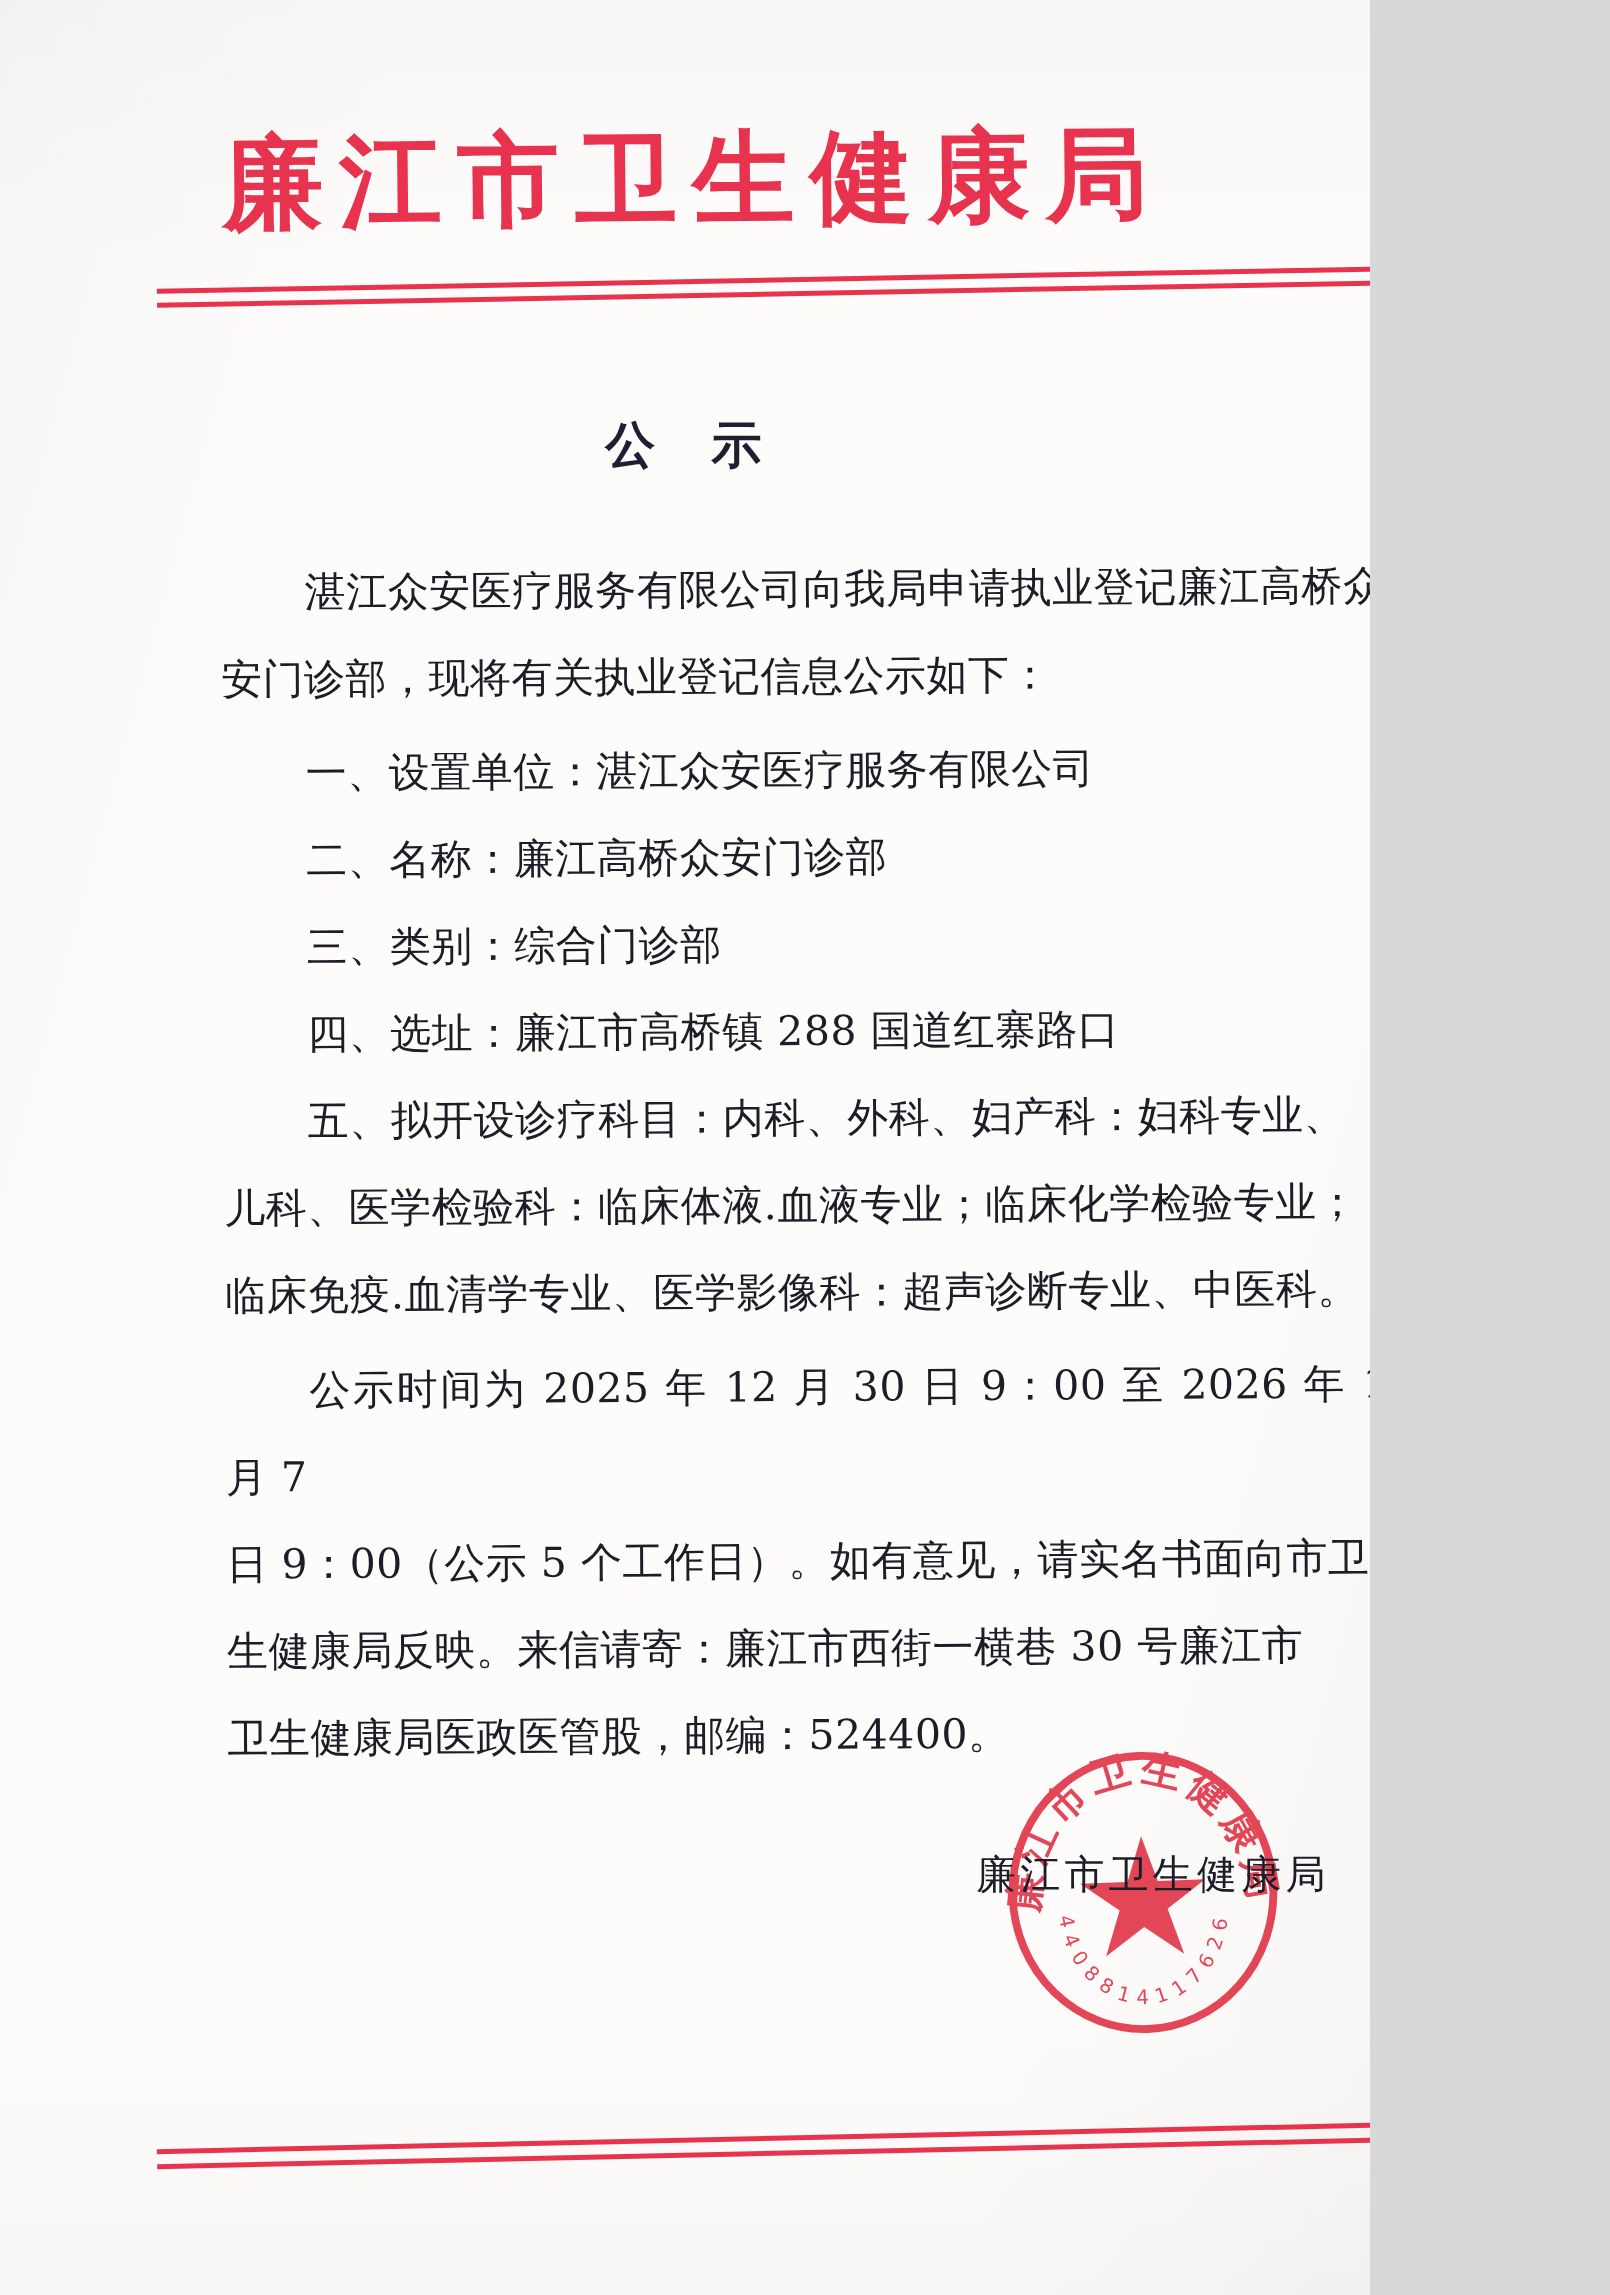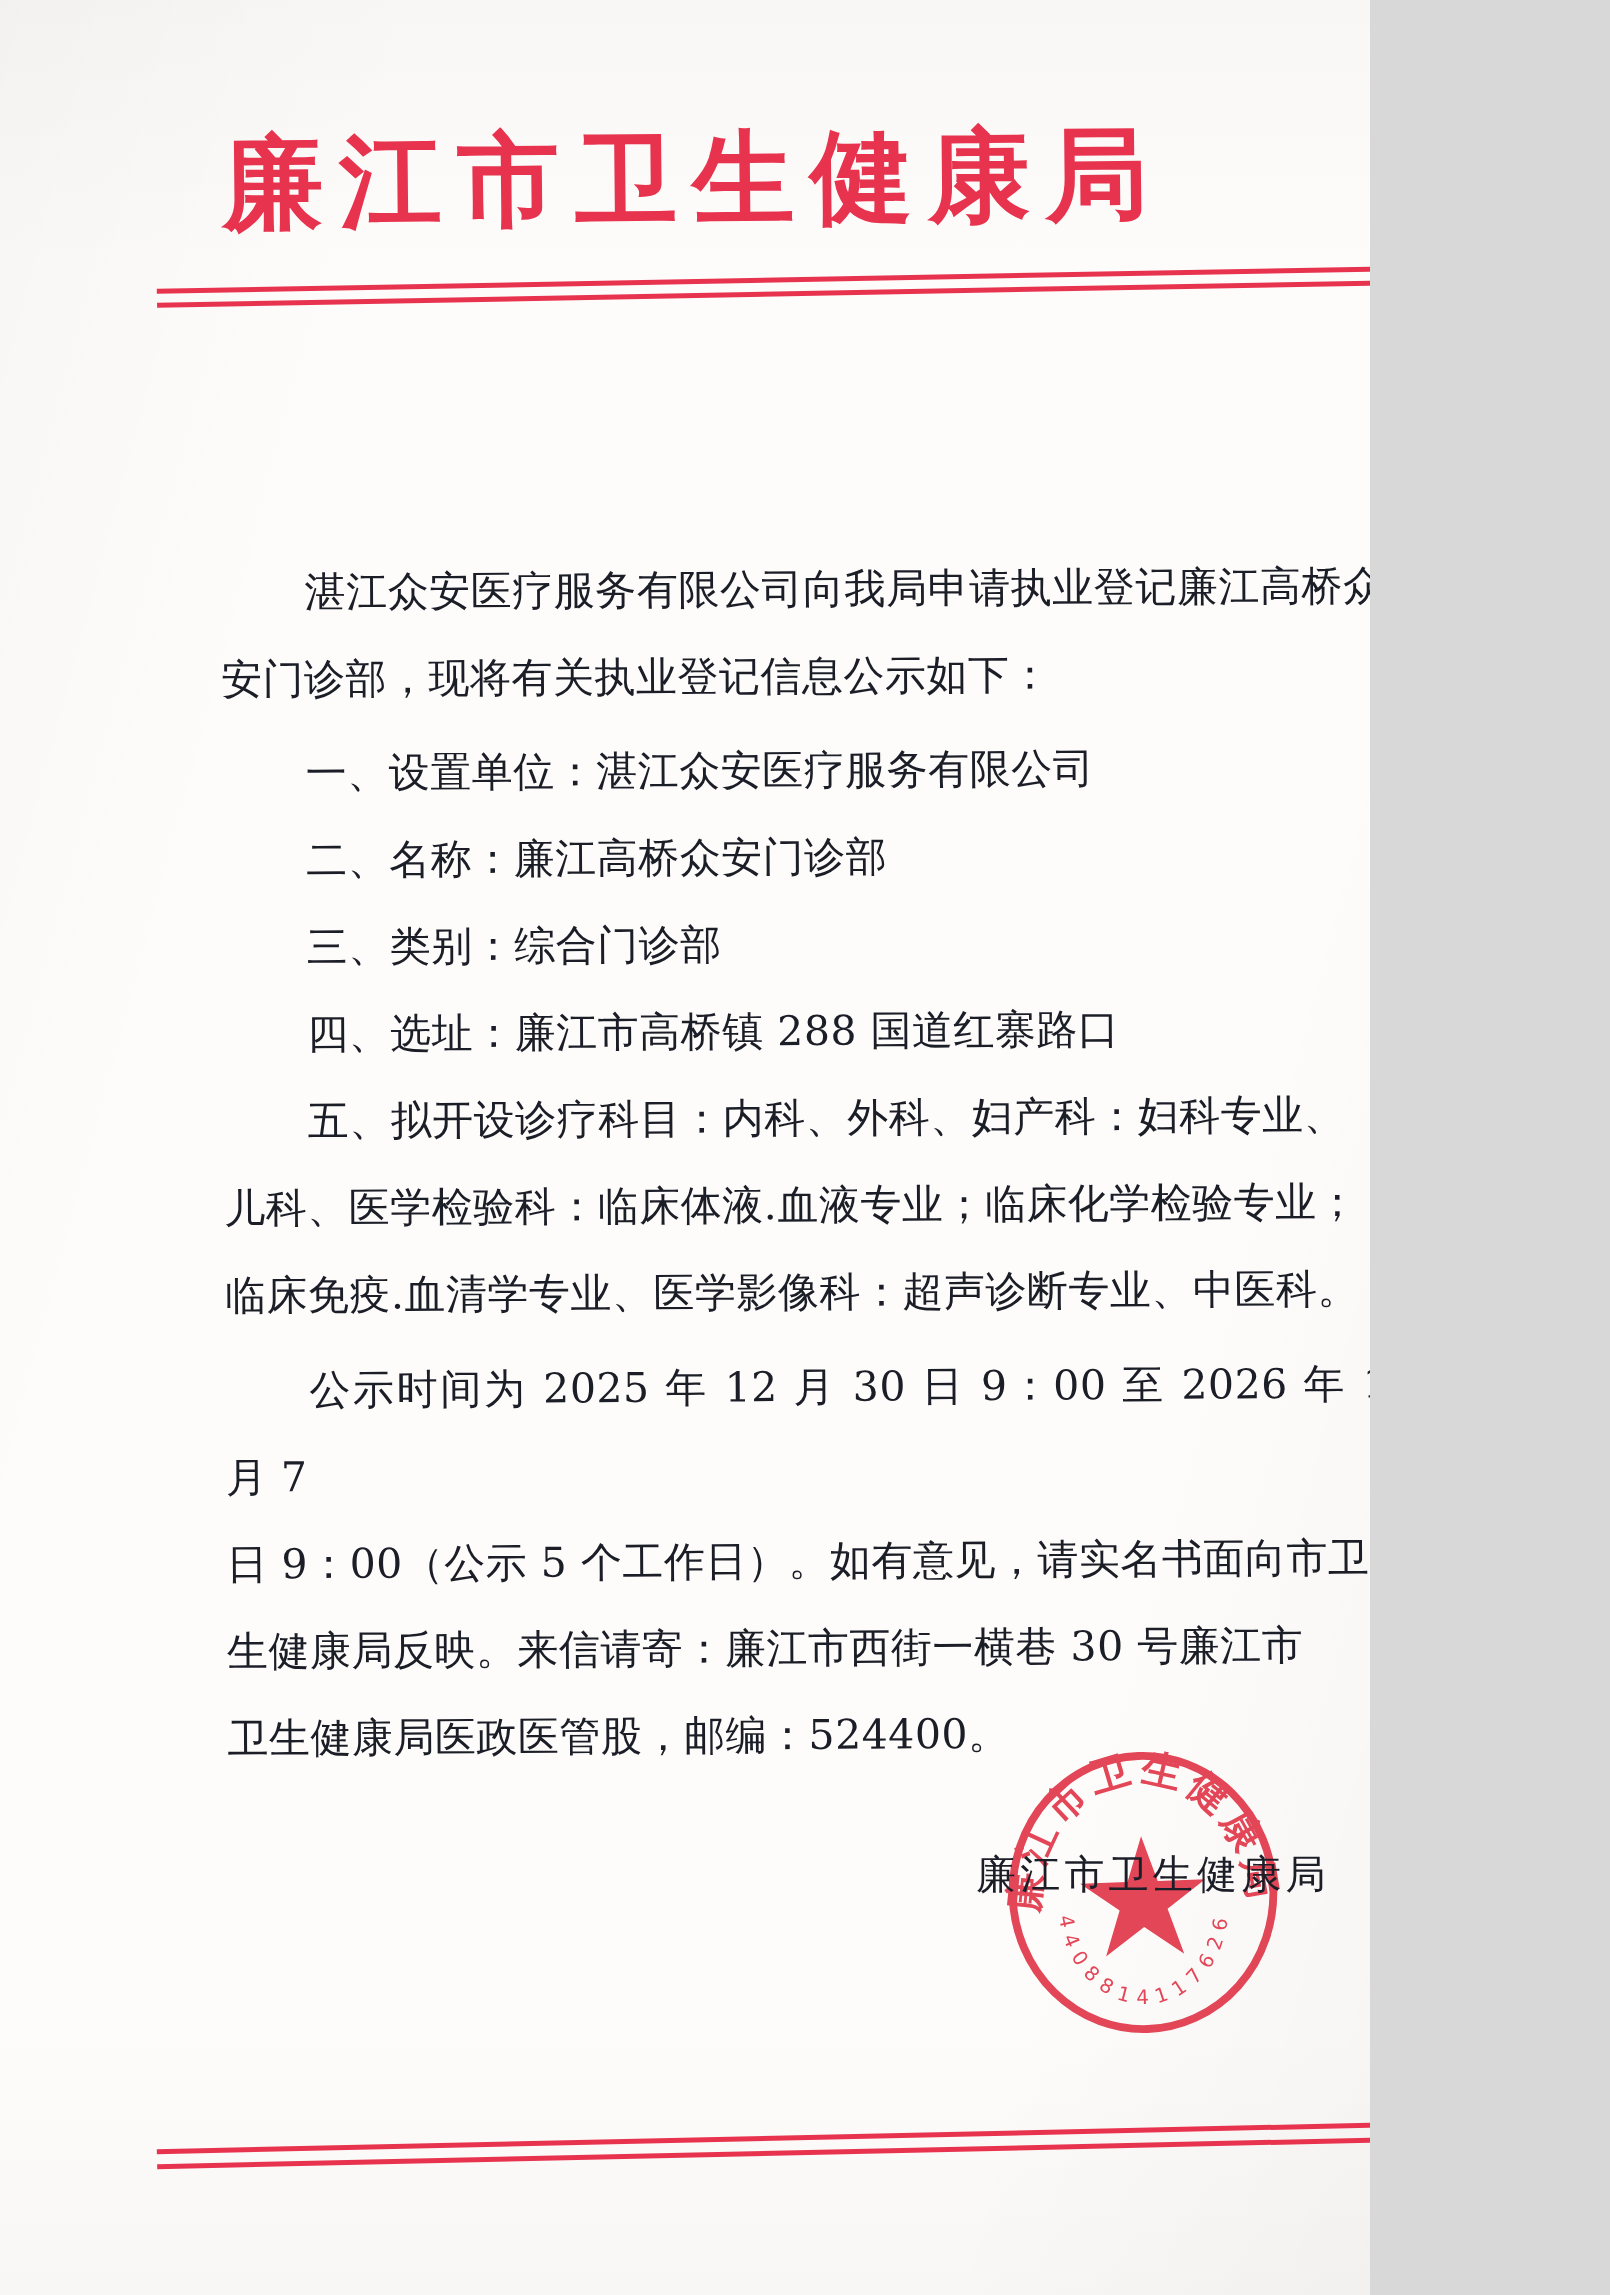--- a/index.html
+++ b/index.html
@@ -185,20 +185,21 @@
 
   <div class="masthead">
     <div class="masthead-title">廉江市卫生健康局</div>
   </div>
 
   <div class="masthead-rules">
     <div class="rule rule-thin-a"></div>
     <div class="rule rule-thin-b"></div>
   </div>
 
+  <div class="doc-title">公　示</div>
 
   <div class="body-block">
 
     <p class="para indent">湛江众安医疗服务有限公司向我局申请执业登记廉江高桥众安门诊部，现将有关执业登记信息公示如下：</p>
 
     <div class="spacer-sm"></div>
 
     <p class="list-line">一、设置单位：湛江众安医疗服务有限公司</p>
 
     <p class="list-line">二、名称：廉江高桥众安门诊部</p>

